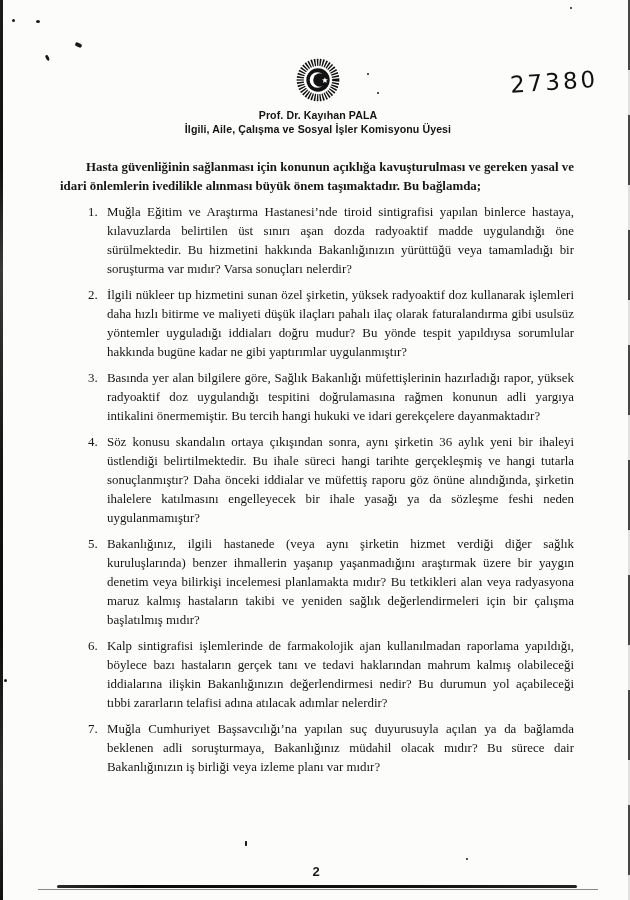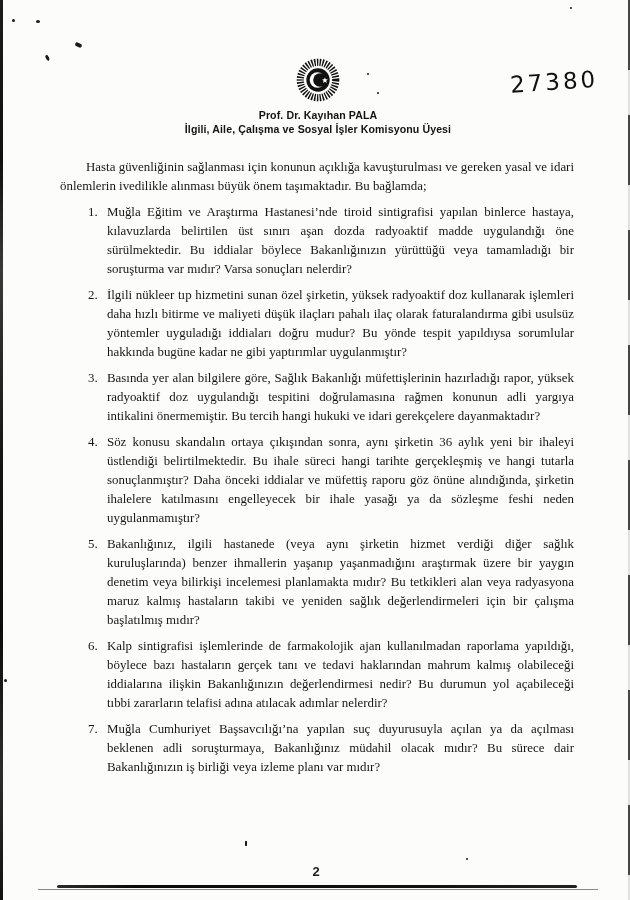--- a/index.html
+++ b/index.html
@@ -45,21 +45,21 @@
     position:absolute; top:68px; left:510px; width:110px;
     font-family:"DejaVu Sans", sans-serif; font-size:23px; color:#111;
     letter-spacing:3px; transform:rotate(-4deg); font-weight:500;
   }
 
   
   .content {
     position:absolute; left:60px; top:158px; width:514px;
     font-size:12.9px; line-height:19px; text-align:justify;
   }
-  .intro { text-indent:26px; margin-bottom:0; }
+  .intro { text-indent:26px; margin-bottom:0;font-weight:bold; }
   .question { display:flex; margin-top:7px; }
   .q-num { flex:none; width:19px; margin-left:28px; }
   .q-text { flex:1; text-align:justify; }
 
   
   .page-num {
     position:absolute; top:864px; left:2px; width:628px; text-align:center;
     font-family:"Liberation Sans", sans-serif; font-size:13px; font-weight:bold; color:#1b1b1b;
   }
   .footer-rule {
@@ -104,21 +104,21 @@
     </span>
     <div class="lh-text">Prof. Dr. Kayıhan PALA</div>
     <div class="lh-text">İlgili, Aile, Çalışma ve Sosyal İşler Komisyonu Üyesi</div>
   </div>
 
   <div class="content">
     <p class="intro">Hasta güvenliğinin sağlanması için konunun açıklığa kavuşturulması ve gereken yasal ve idari önlemlerin ivedilikle alınması büyük önem taşımaktadır. Bu bağlamda;</p>
 
     <div class="question">
       <span class="q-num">1.</span>
-      <span class="q-text">Muğla Eğitim ve Araştırma Hastanesi’nde tiroid sintigrafisi yapılan binlerce hastaya, kılavuzlarda belirtilen üst sınırı aşan dozda radyoaktif madde uygulandığı öne sürülmektedir. Bu iddialar böylece Bakanlığınızın yürüttüğü veya tamamladığı bir soruşturma var mıdır? Varsa sonuçları nelerdir?</span>
+      <span class="q-text">Muğla Eğitim ve Araştırma Hastanesi’nde tiroid sintigrafisi yapılan binlerce hastaya, kılavuzlarda belirtilen üst sınırı aşan dozda radyoaktif madde uygulandığı öne sürülmektedir. Bu hizmetini hakkında Bakanlığınızın yürüttüğü veya tamamladığı bir soruşturma var mıdır? Varsa sonuçları nelerdir?</span>
     </div>
     <div class="question">
       <span class="q-num">2.</span>
       <span class="q-text">İlgili nükleer tıp hizmetini sunan özel şirketin, yüksek radyoaktif doz kullanarak işlemleri daha hızlı bitirme ve maliyeti düşük ilaçları pahalı ilaç olarak faturalandırma gibi usulsüz yöntemler uyguladığı iddiaları doğru mudur? Bu yönde tespit yapıldıysa sorumlular hakkında bugüne kadar ne gibi yaptırımlar uygulanmıştır?</span>
     </div>
     <div class="question">
       <span class="q-num">3.</span>
       <span class="q-text">Basında yer alan bilgilere göre, Sağlık Bakanlığı müfettişlerinin hazırladığı rapor, yüksek radyoaktif doz uygulandığı tespitini doğrulamasına rağmen konunun adli yargıya intikalini önermemiştir. Bu tercih hangi hukuki ve idari gerekçelere dayanmaktadır?</span>
     </div>
     <div class="question">
@@ -128,21 +128,21 @@
     <div class="question">
       <span class="q-num">5.</span>
       <span class="q-text">Bakanlığınız, ilgili hastanede (veya aynı şirketin hizmet verdiği diğer sağlık kuruluşlarında) benzer ihmallerin yaşanıp yaşanmadığını araştırmak üzere bir yaygın denetim veya bilirkişi incelemesi planlamakta mıdır? Bu tetkikleri alan veya radyasyona maruz kalmış hastaların takibi ve yeniden sağlık değerlendirmeleri için bir çalışma başlatılmış mıdır?</span>
     </div>
     <div class="question">
       <span class="q-num">6.</span>
       <span class="q-text">Kalp sintigrafisi işlemlerinde de farmakolojik ajan kullanılmadan raporlama yapıldığı, böylece bazı hastaların gerçek tanı ve tedavi haklarından mahrum kalmış olabileceği iddialarına ilişkin Bakanlığınızın değerlendirmesi nedir? Bu durumun yol açabileceği tıbbi zararların telafisi adına atılacak adımlar nelerdir?</span>
     </div>
     <div class="question">
       <span class="q-num">7.</span>
-      <span class="q-text">Muğla Cumhuriyet Başsavcılığı’na yapılan suç duyurusuyla açılan ya da açılması beklenen adli soruşturmaya, Bakanlığınız müdahil olacak mıdır? Bu sürece dair Bakanlığınızın iş birliği veya izleme planı var mıdır?</span>
+      <span class="q-text">Muğla Cumhuriyet Başsavcılığı’na yapılan suç duyurusuyla açılan ya da bağlamda beklenen adli soruşturmaya, Bakanlığınız müdahil olacak mıdır? Bu sürece dair Bakanlığınızın iş birliği veya izleme planı var mıdır?</span>
     </div>
   </div>
 
   <div class="page-num">2</div>
   <div class="footer-rule"></div>
   <div class="footer-rule-shadow"></div>
 
 </div>
 
 </body></html>

